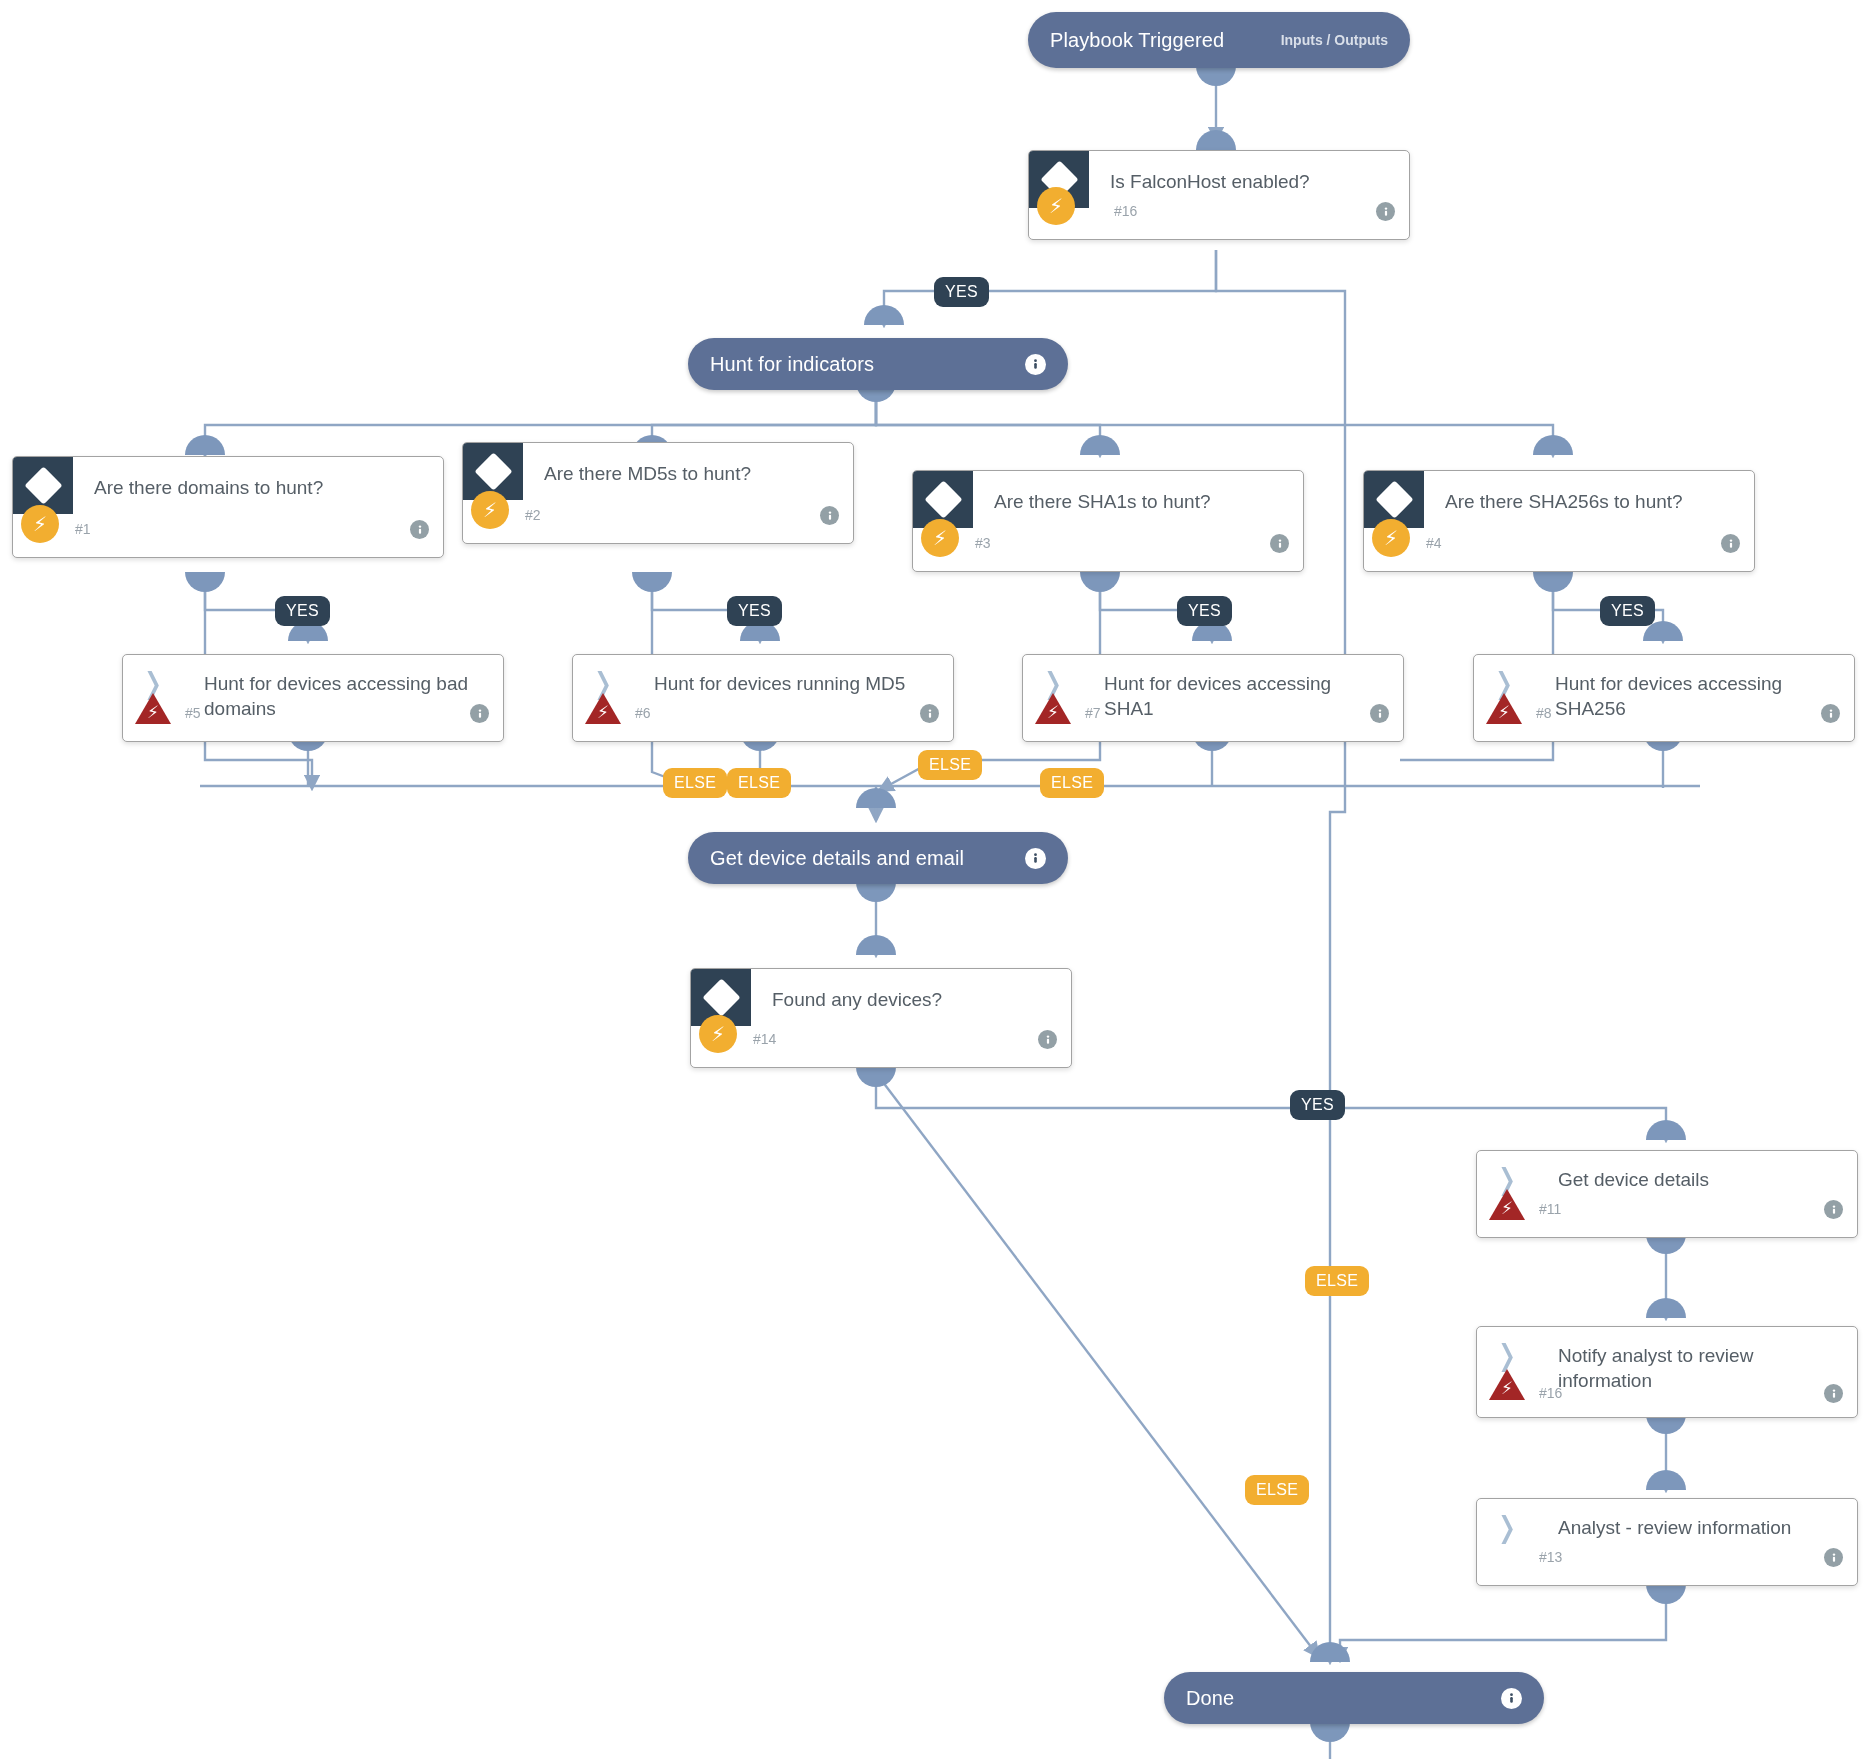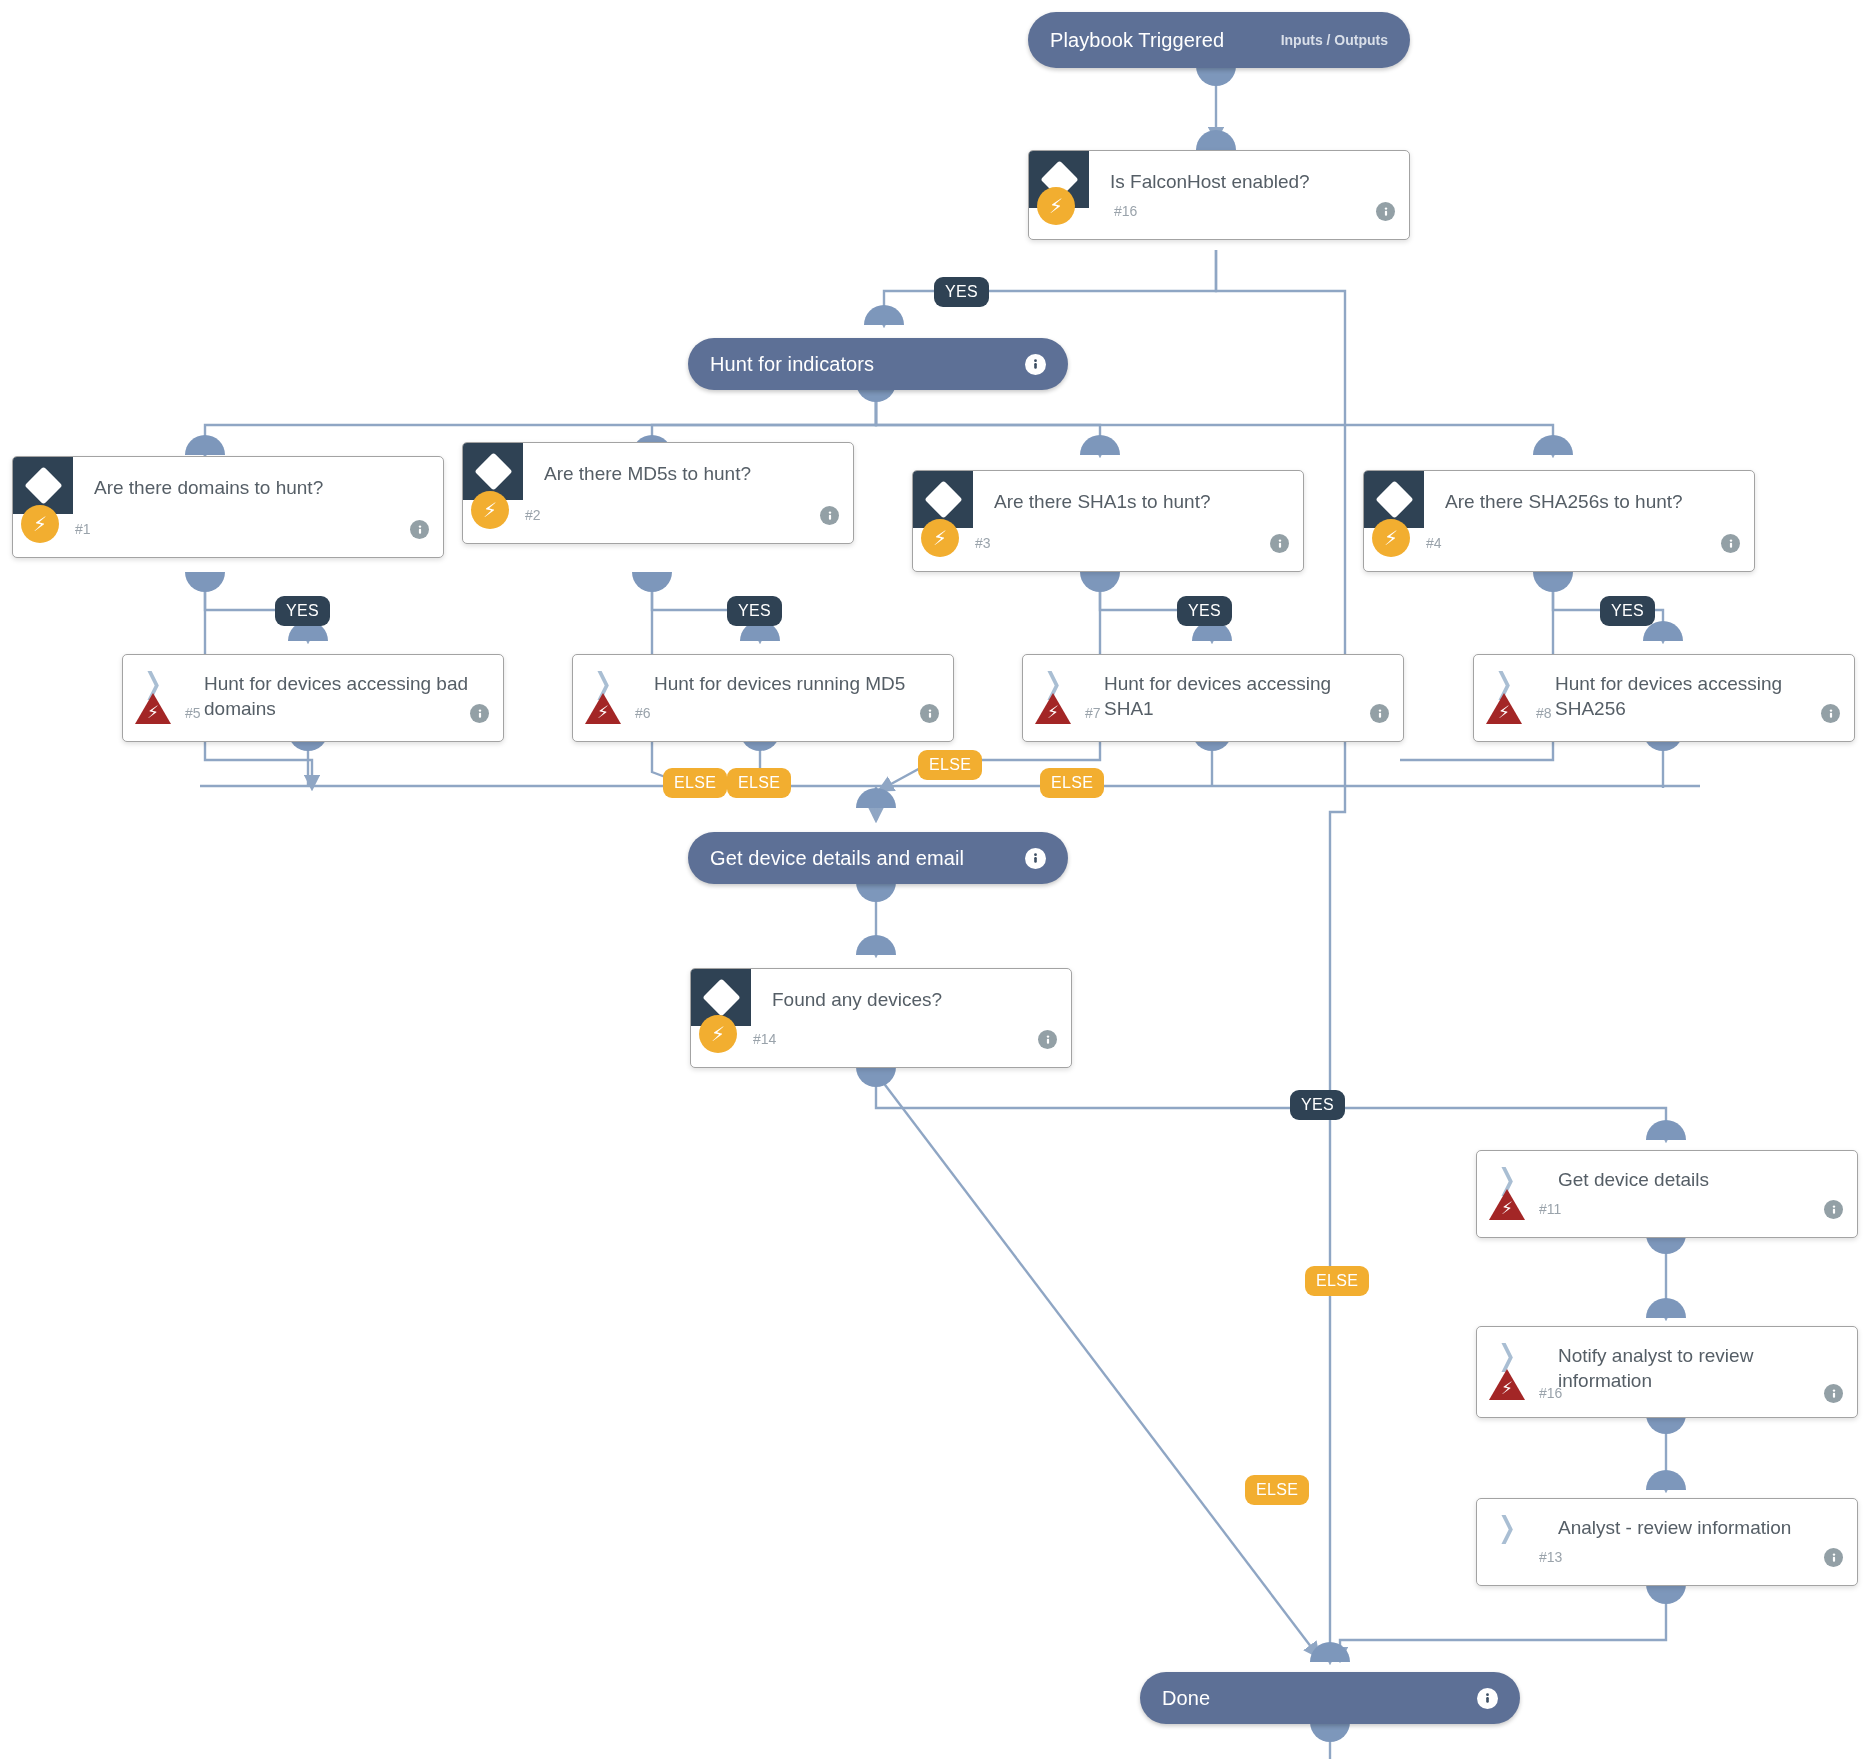--- a/index.html
+++ b/index.html
@@ -472,21 +472,21 @@
     <div class="infopos">
       <span class="info-g">
           <svg width="12" height="12" viewBox="0 0 12 12">
             <circle cx="6" cy="2.6" r="1.2" fill="#fff"></circle>
             <rect x="4.9" y="4.8" width="2.2" height="5" rx="1" fill="#fff"></rect>
           </svg>
         </span>
     </div>
   </div>
 
-  <div class="pill" style="left:1140px;top:1672px;width:380px;height:52px;">
+  <div class="pill" style="left:1164px;top:1672px;width:380px;height:52px;">
     <span class="ptitle">Done</span>
     <span class="pright">
       <span class="info-w">
         <svg width="13" height="13" viewBox="0 0 12 12">
             <circle cx="6" cy="2.5" r="1.3" fill="#3d4f63"></circle>
             <rect x="4.8" y="4.7" width="2.4" height="5.2" rx="1.1" fill="#3d4f63"></rect>
           </svg>
       </span>
     </span>
   </div>

